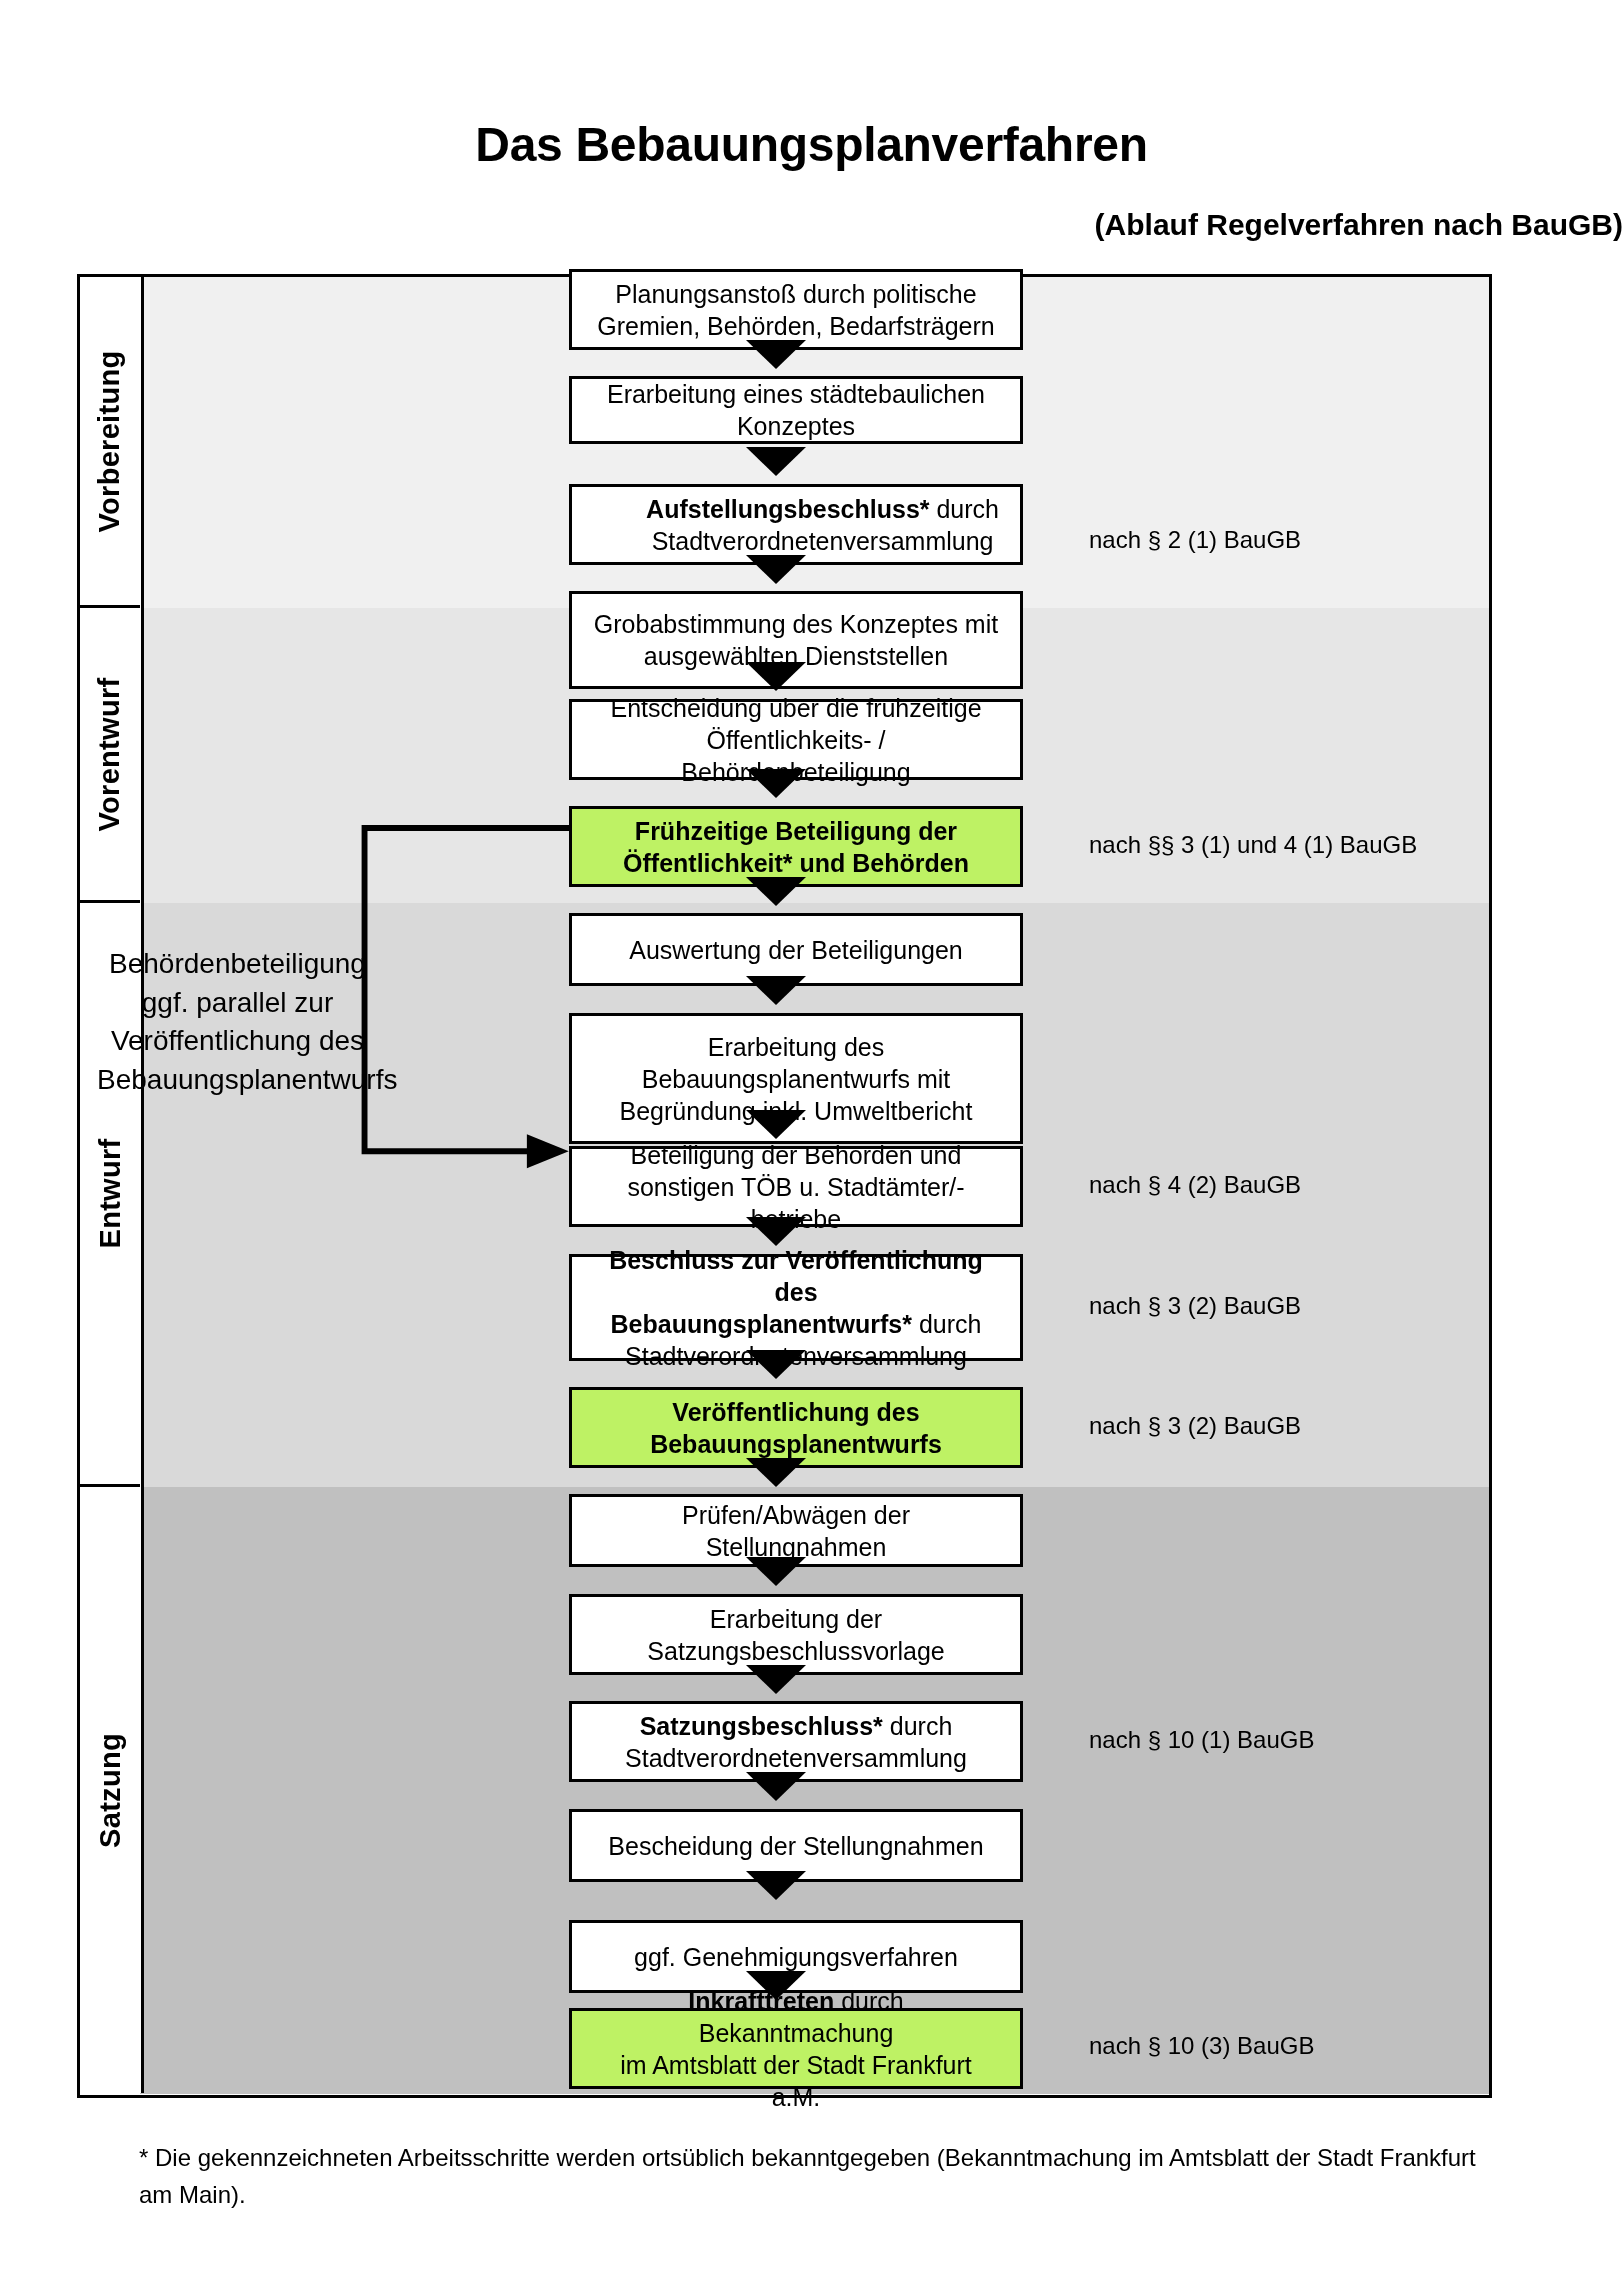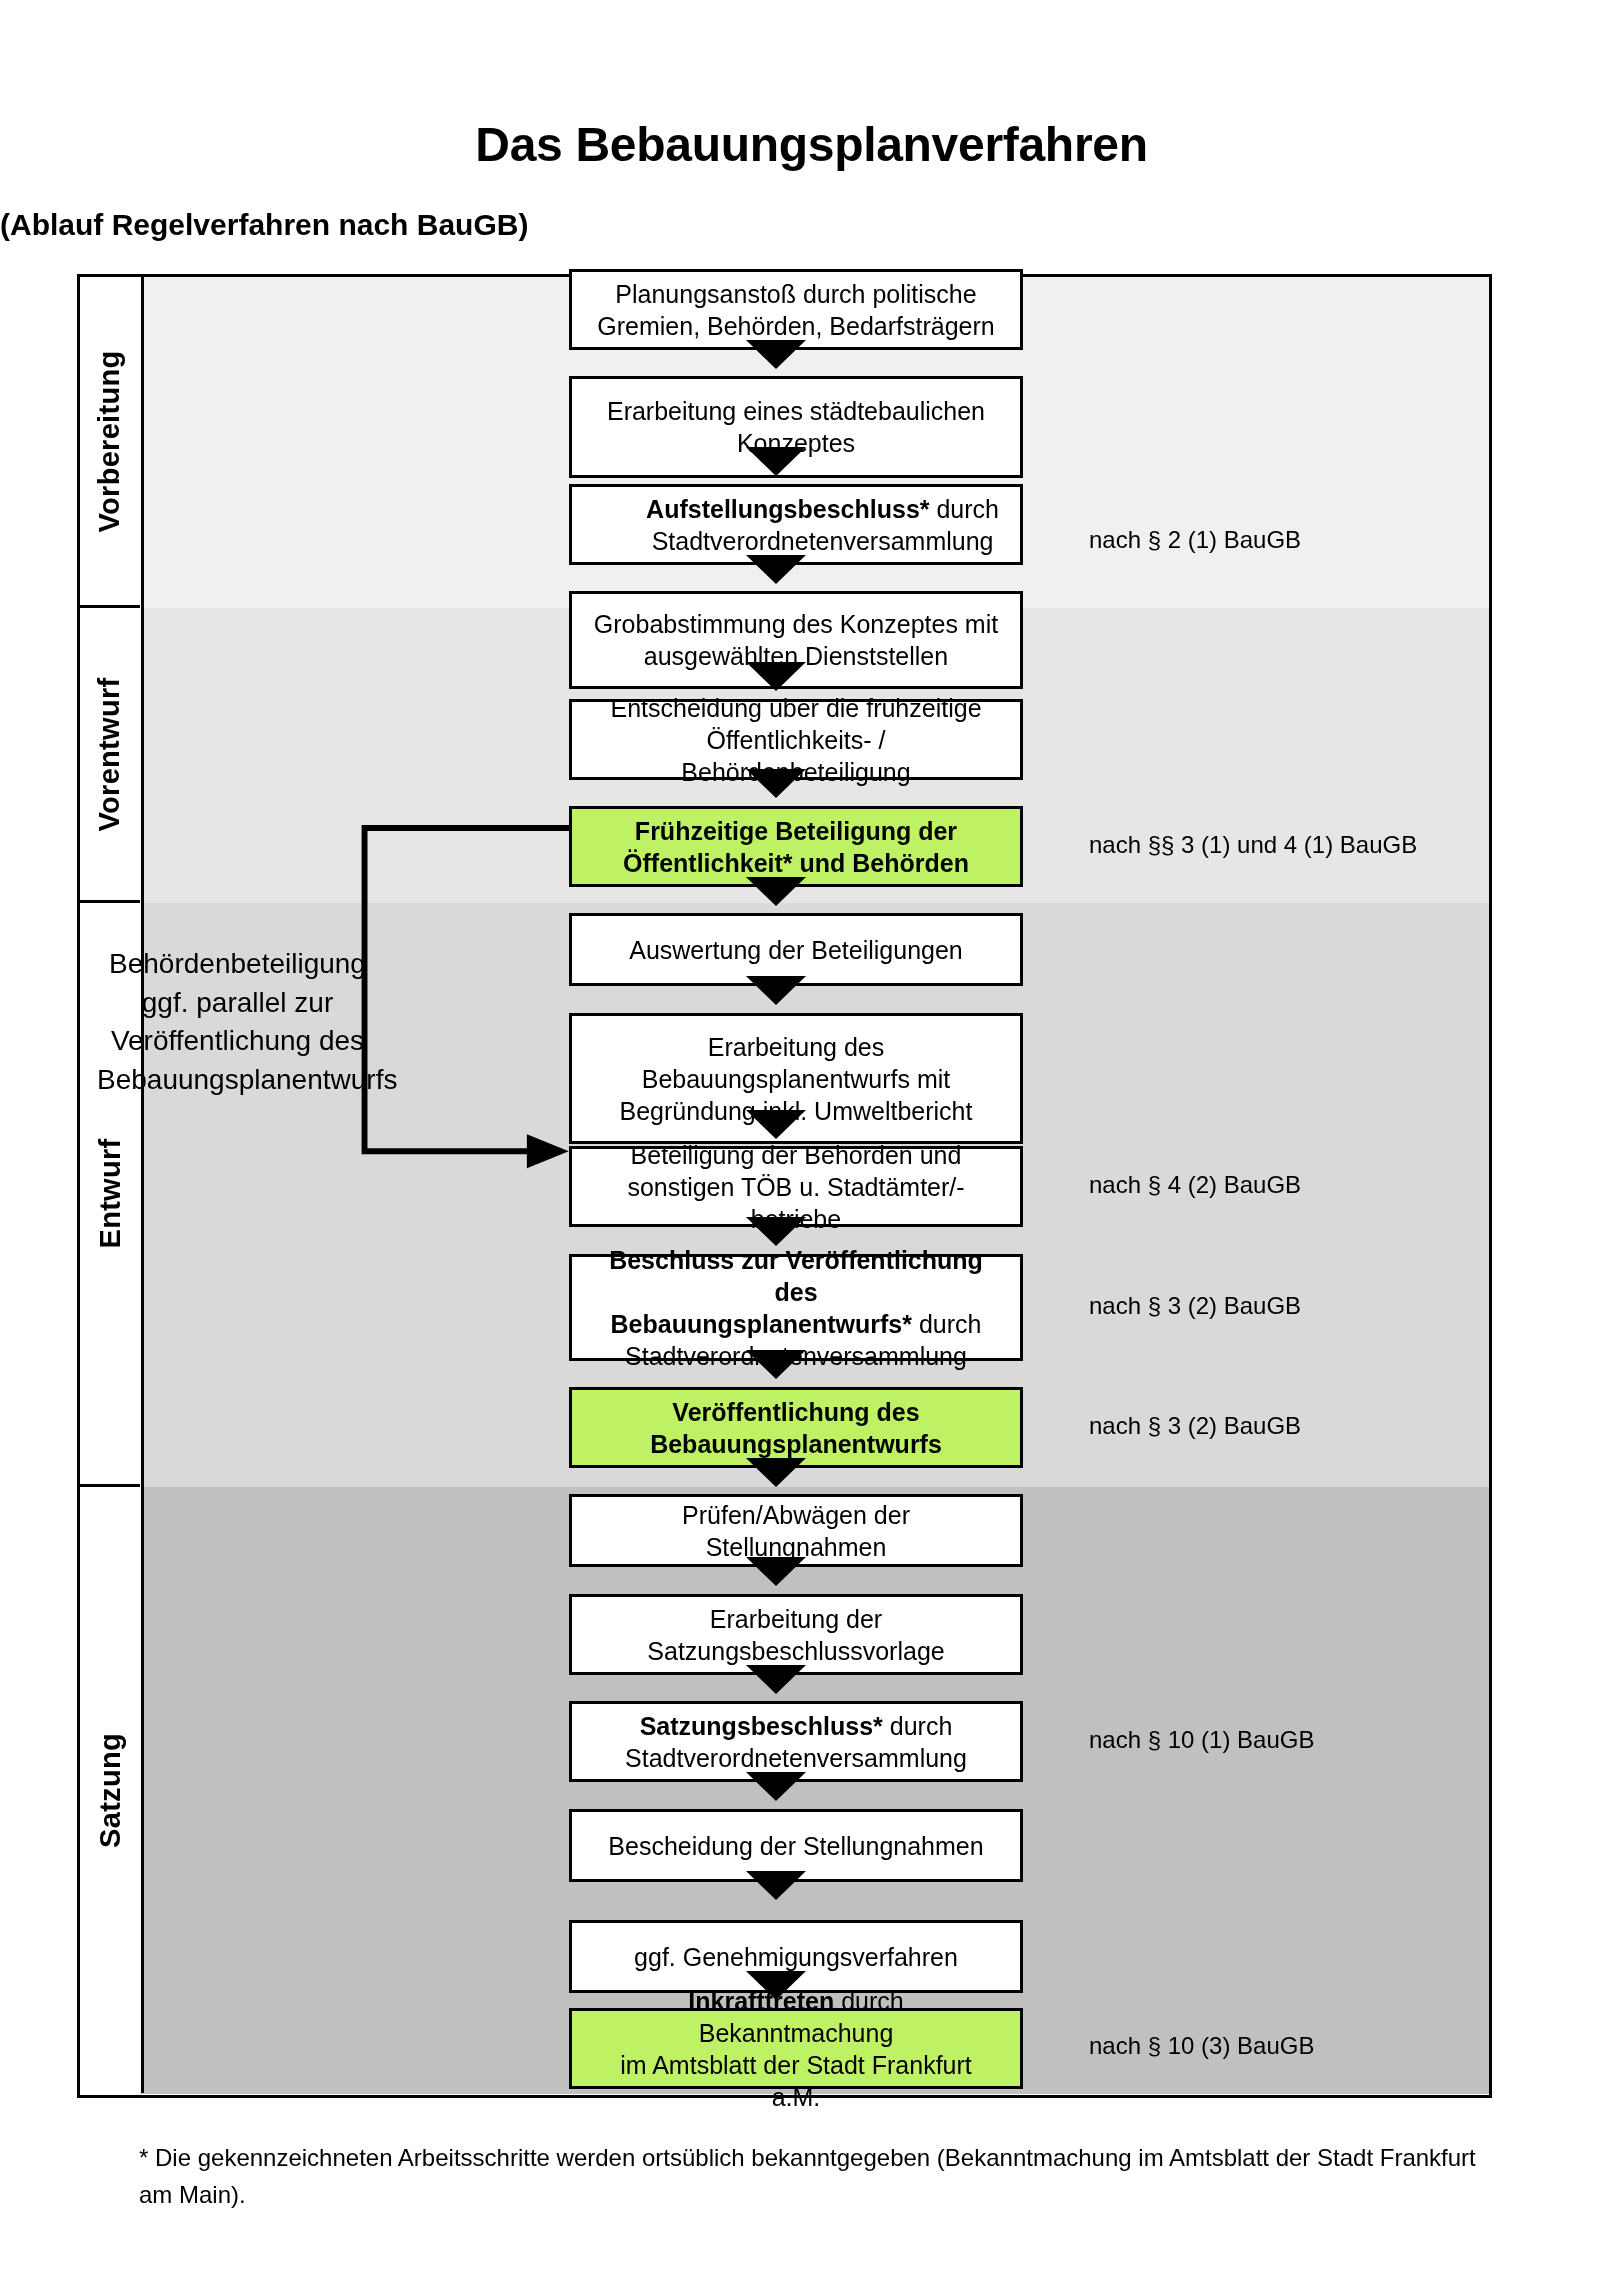--- a/index.html
+++ b/index.html
@@ -11,21 +11,21 @@
     -webkit-font-smoothing:antialiased;
   }
 
   
   #title{
     position:absolute; left:0; top:117px; width:1623px;
     text-align:center; font-size:48px; font-weight:bold; letter-spacing:-0.3px;
   }
   #subtitle{
     position:absolute; left:0; top:208px; width:1623px;
-    text-align:left; font-size:30px; font-weight:bold;
+    text-align:right; font-size:30px; font-weight:bold;
   }
 
   
   #frame{
     position:absolute; left:77px; top:274px;
     width:1415px; height:1824px;
     border:3.9px solid #000; box-sizing:border-box;
   }
 
   
@@ -143,21 +143,21 @@
   </svg>
 
   <div id="flow-layer">
       <div class="fbox" style="top: -7.9px; height: 81px;">
         <div>
           <span class="ln">Planungsanstoß durch politische</span>
           <span class="ln">Gremien, Behörden, Bedarfsträgern</span>
         </div>
       </div>
       <div class="arw" style="top: 63px;"></div>
-      <div class="fbox" style="top: 99px; height: 102px;">
+      <div class="fbox" style="top: 99px; height: 68px;">
         <div>
           <span class="ln">Erarbeitung eines städtebaulichen</span>
           <span class="ln">Konzeptes</span>
         </div>
       </div>
       <div class="arw" style="top: 170px;"></div>
       <div class="fbox" style="top: 207px; height: 81px; justify-content: flex-end;">
         <div>
           <span class="ln"><b>Aufstellungsbeschluss*</b> durch</span>
           <span class="ln">Stadtverordnetenversammlung</span>

